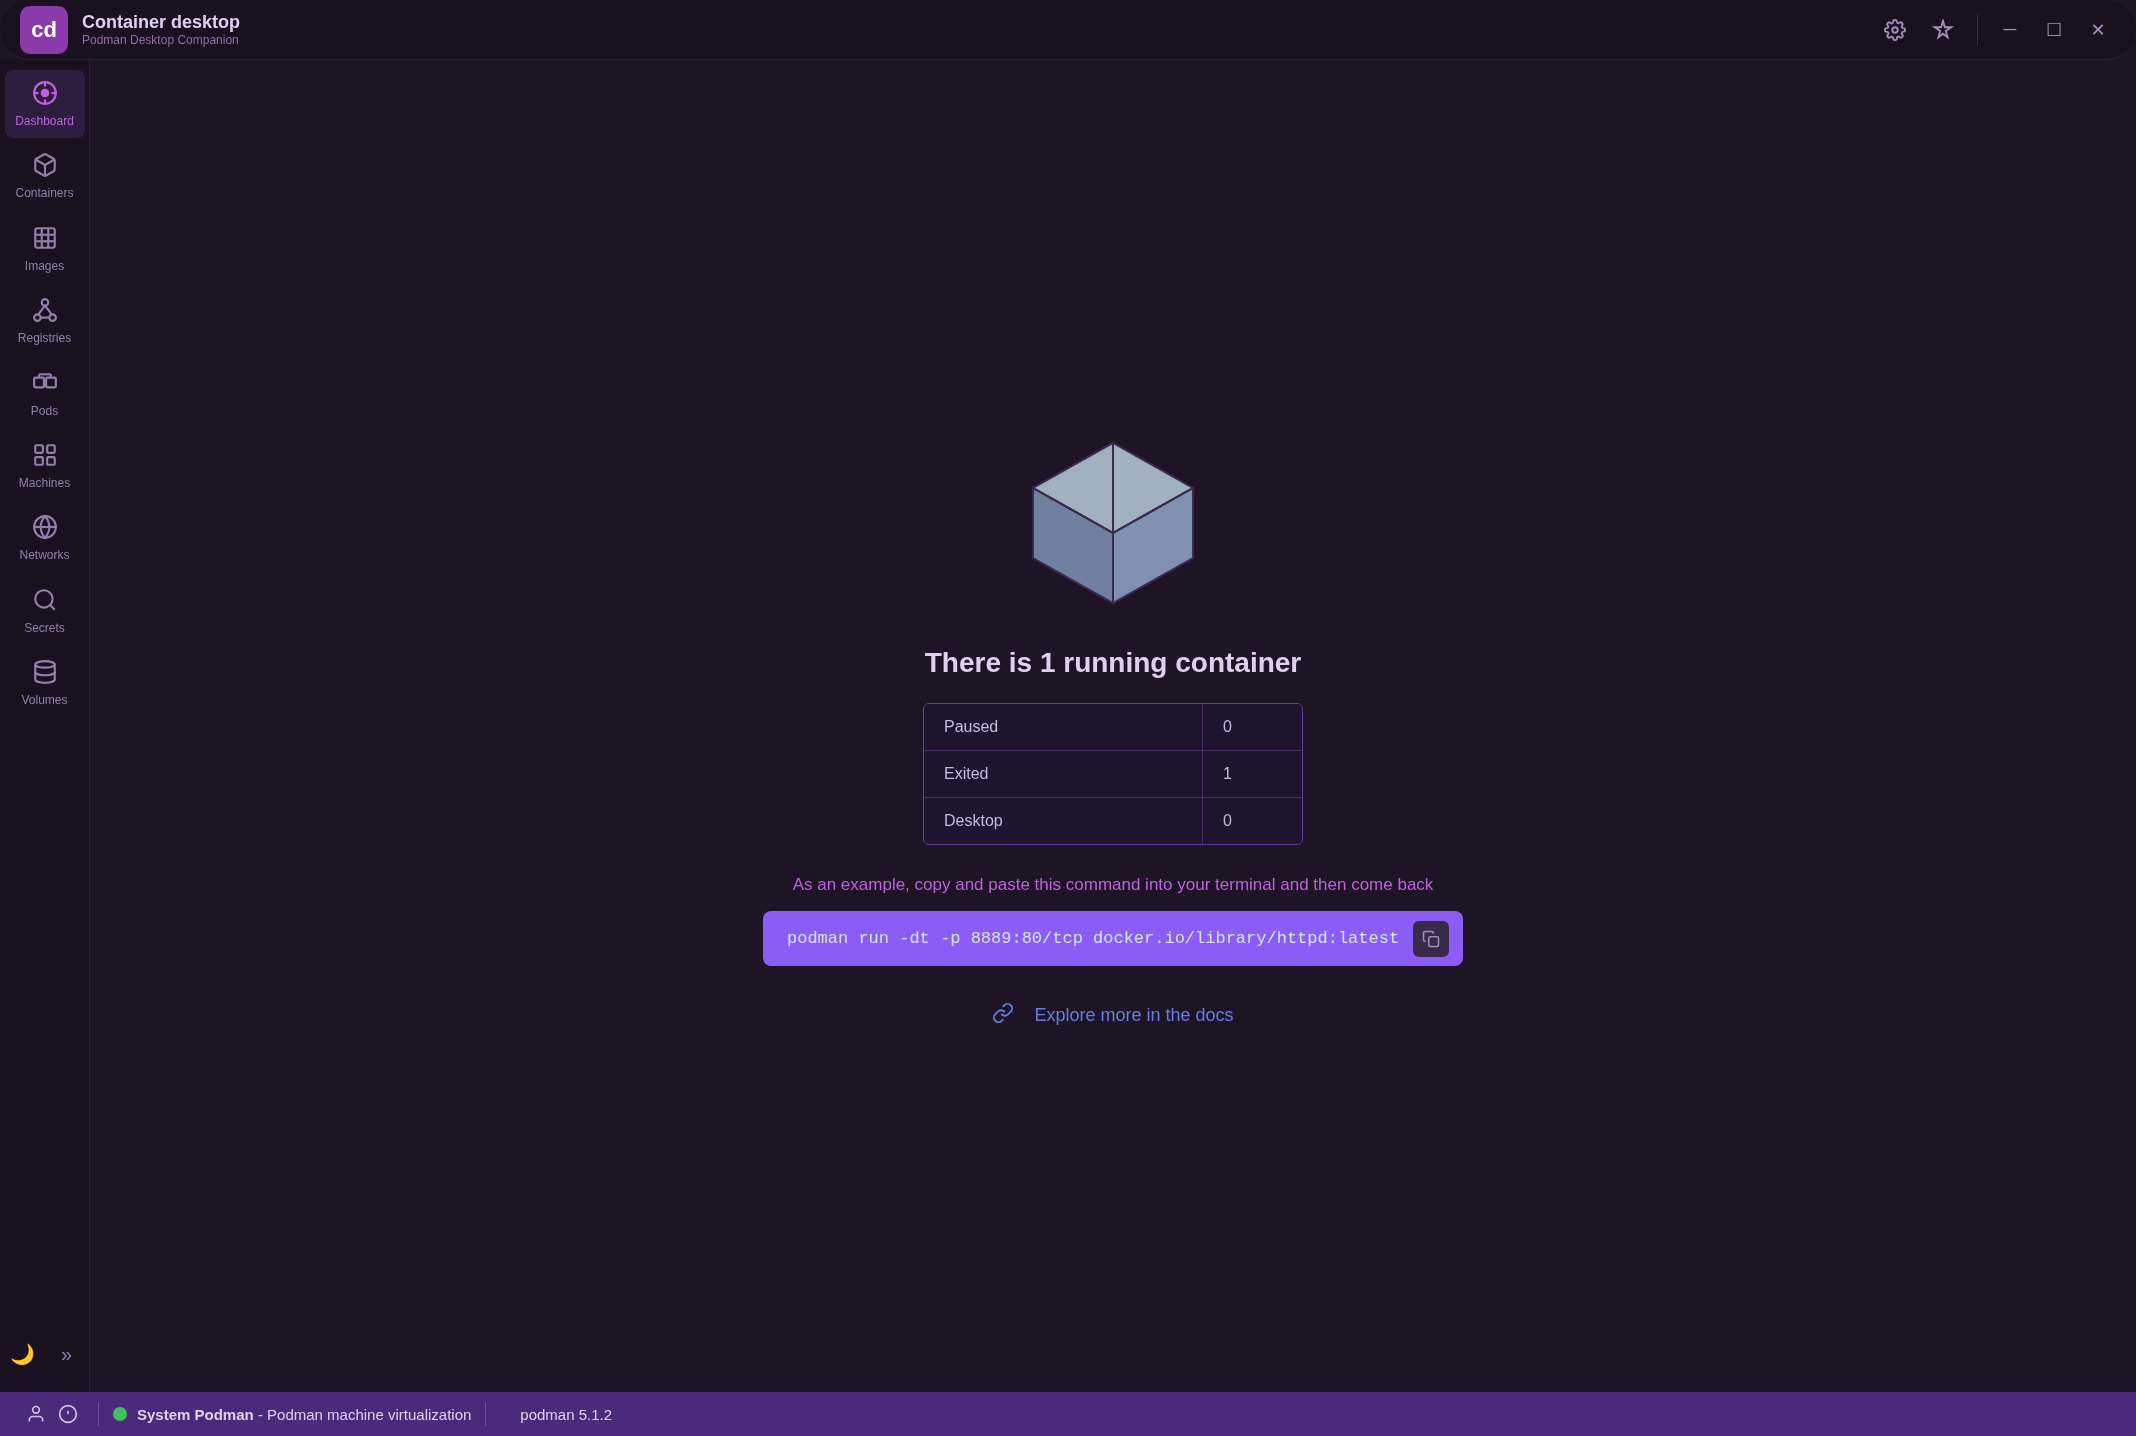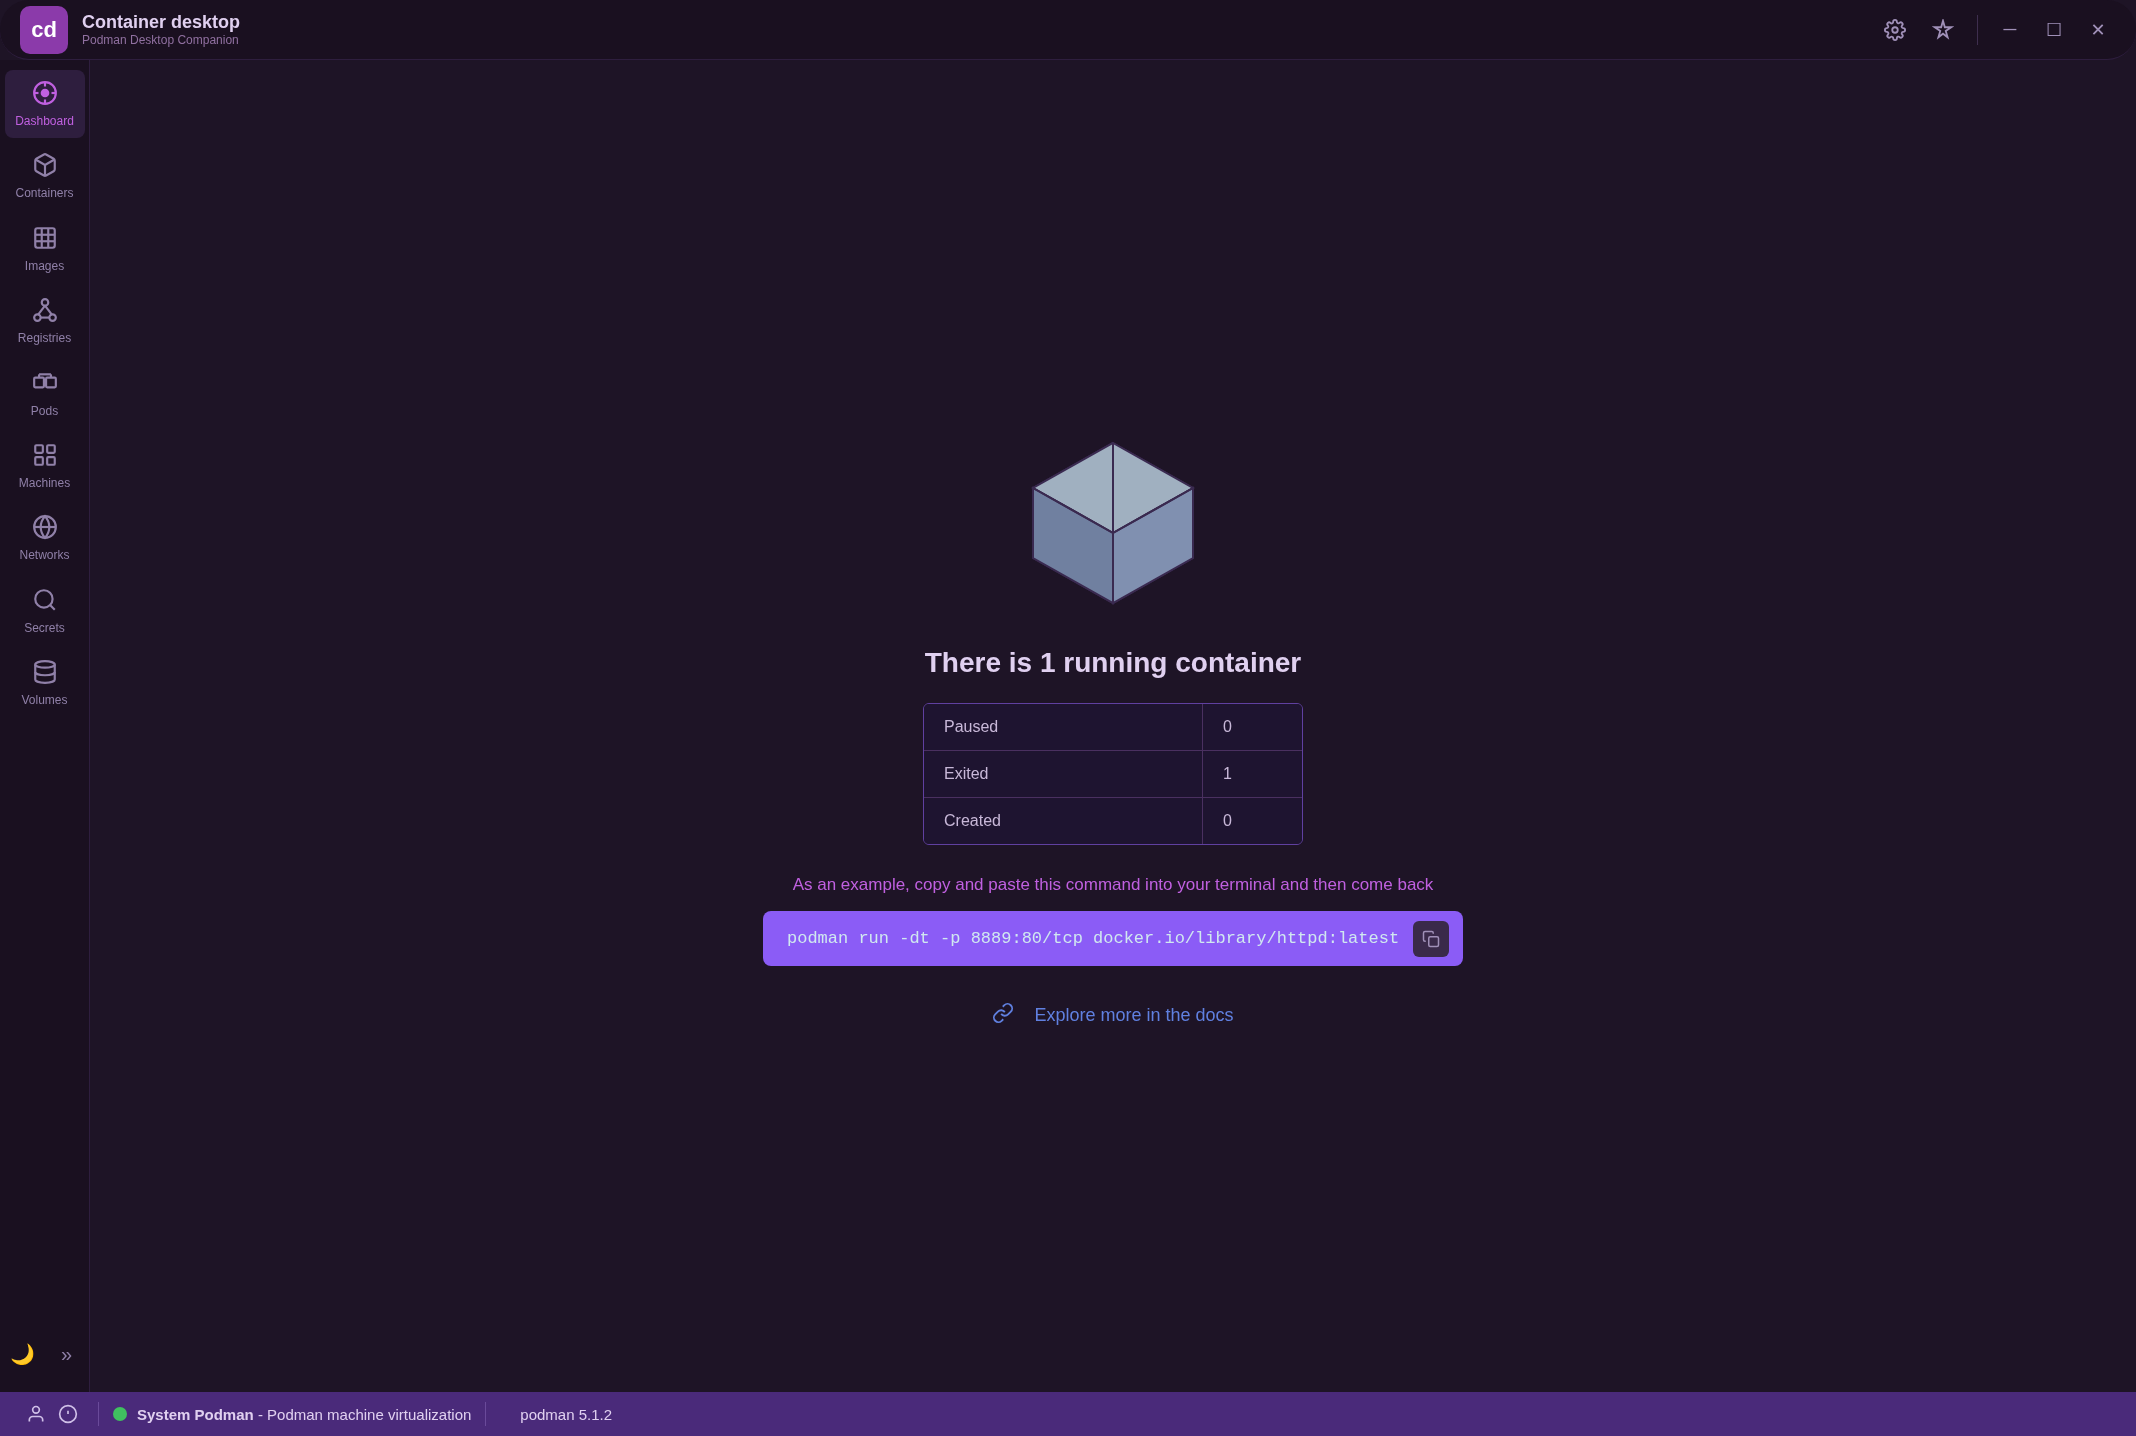--- a/index.html
+++ b/index.html
@@ -485,21 +485,21 @@
     <div class="status-table">
       <div class="status-row">
         <div class="status-label">Paused</div>
         <div class="status-value">0</div>
       </div>
       <div class="status-row">
         <div class="status-label">Exited</div>
         <div class="status-value">1</div>
       </div>
       <div class="status-row">
-        <div class="status-label">Created</div>
+        <div class="status-label">Desktop</div>
         <div class="status-value">0</div>
       </div>
     </div>
 
     <div class="example-text">As an example, copy and paste this command into your terminal and then come back</div>
 
     <div class="command-block">
       <span>podman run -dt -p 8889:80/tcp docker.io/library/httpd:latest</span>
       <button class="copy-btn" title="Copy">
         <svg width="18" height="18" viewBox="0 0 24 24" fill="none" stroke="currentColor" stroke-width="2">

